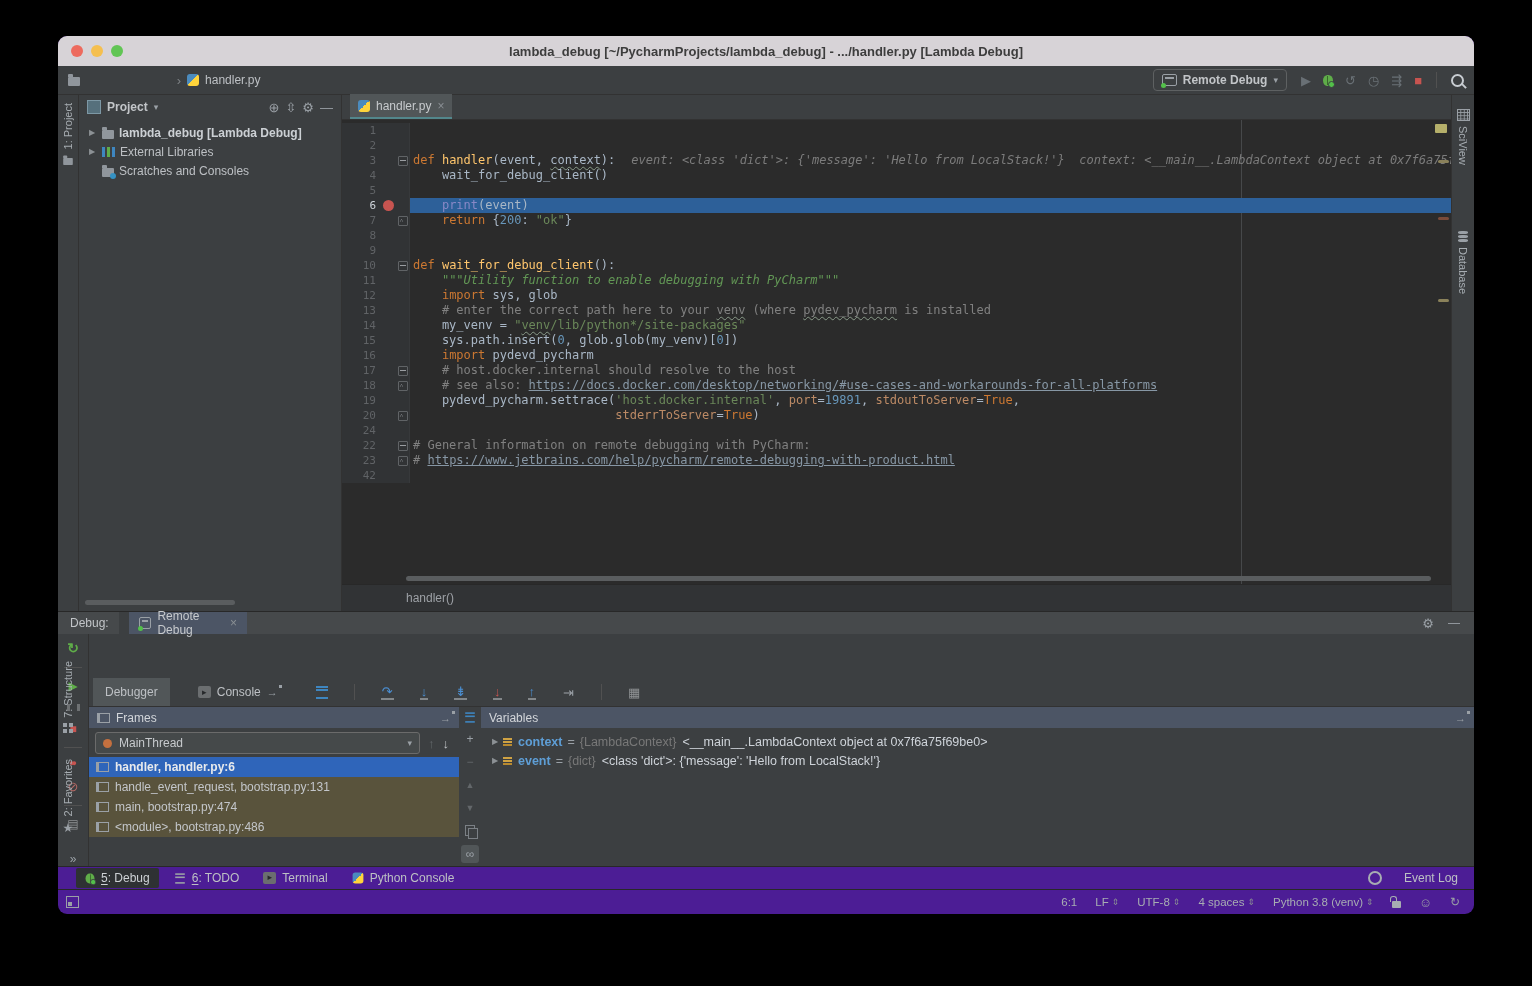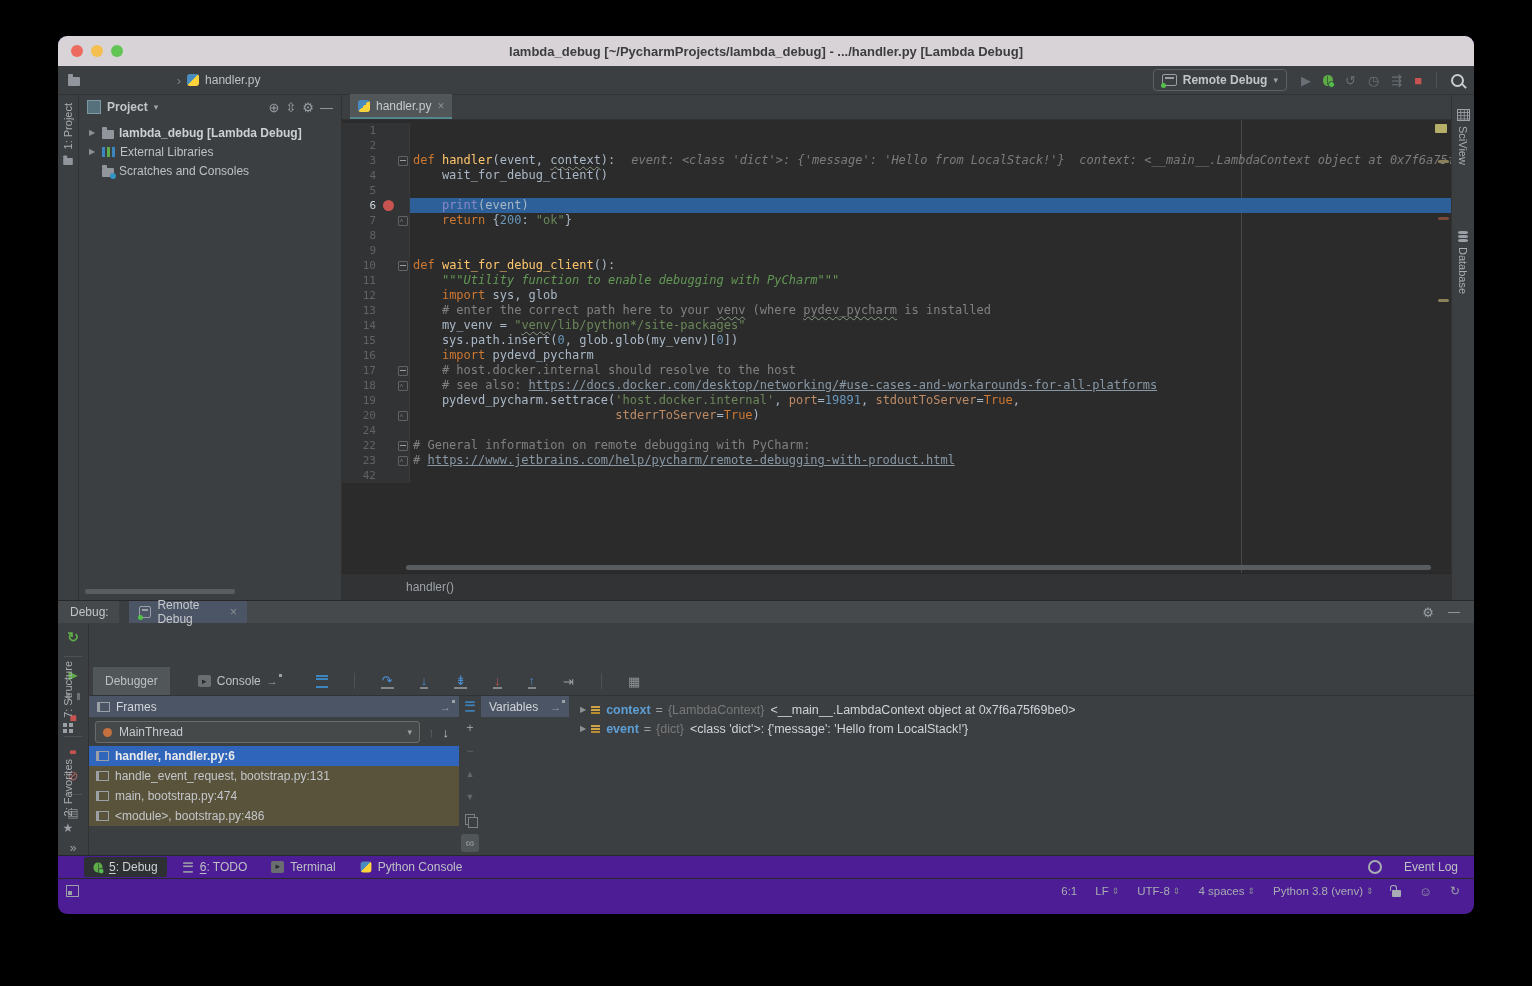--- a/index.html
+++ b/index.html
@@ -148,36 +148,36 @@
   .threadbox .spacer{flex:1;}
   .framelist{display:flex;flex-direction:column;}
   .frow{height:20px;display:flex;align-items:center;gap:6px;padding-left:7px;color:#bdc0c4;white-space:nowrap;}
   .frow.sel{background:#2f65ba;color:#e8eaec;font-weight:bold;}
   .frow.lib{background:#59533c;color:#c3c6ca;}
   .minibar{width:22px;display:flex;flex-direction:column;align-items:center;flex:0 0 auto;}
   .minibar .mb-head{height:21px;display:flex;align-items:center;justify-content:center;width:100%;background:#3c3f41;color:#3e86c0;flex:0 0 auto;}
   .mbi{height:26px;display:flex;align-items:center;justify-content:center;width:18px;color:#9aa0a6;font-size:12px;}
   .mbi.dis{color:#63676a;}
   .mbi.on{background:#515658;border-radius:3px;height:20px;margin:3px 0;}
-  .vars{flex:1;display:flex;min-width:0;}
+  .vars{flex:1;display:flex;flex-direction:column;min-width:0;}
   .vrow{height:19px;display:flex;align-items:center;padding-left:6px;white-space:nowrap;font-size:12.5px;}
   .vrow .arr{width:16px;color:#8c9195;font-size:8px;text-align:center;flex:0 0 auto;}
   .vname{color:#5e9ed6;font-weight:bold;margin-left:6px;}
   .veq{color:#9aa0a6;margin:0 5px;}
   .vtype{color:#787878;margin-right:6px;}
   .vval{color:#ced3d9;}
   .varsbody{padding-top:4px;}
 
   
-  .toolbar-bottom{height:22px;border-top:1px solid #282828;display:flex;align-items:center;padding-left:26px;gap:6px;flex:0 0 auto;}
+  .toolbar-bottom{height:22px;border-top:1px solid #282828;display:flex;align-items:center;padding-left:18px;gap:6px;flex:0 0 auto;}
   .btab{display:flex;align-items:center;gap:6px;height:20px;padding:0 9px;color:#bdc0c4;border-radius:2px;}
   .btab.active{background:#2e3133;color:#cdd1d5;}
   .btab u{text-underline-offset:2px;}
   .evlog{margin-left:auto;display:flex;align-items:center;gap:22px;margin-right:16px;color:#bdc0c4;}
-  .statusbar{height:24px;border-top:1px solid #282828;display:flex;align-items:center;padding:0 14px 11px 8px;color:#a7adb2;font-size:11.5px;flex:0 0 auto;}
+  .statusbar{height:24px;border-top:1px solid #282828;display:flex;align-items:center;padding:0 14px 0 8px;color:#a7adb2;font-size:11.5px;flex:0 0 auto;}
   .status-right{margin-left:auto;display:flex;align-items:center;gap:18px;}
   .updown{font-size:9px;color:#8a8f94;margin-left:3px;}
   .sitem{display:flex;align-items:center;}
 </style>
 </head>
 <body>
 
 <div class="win">
 
   <div class="titlebar">

